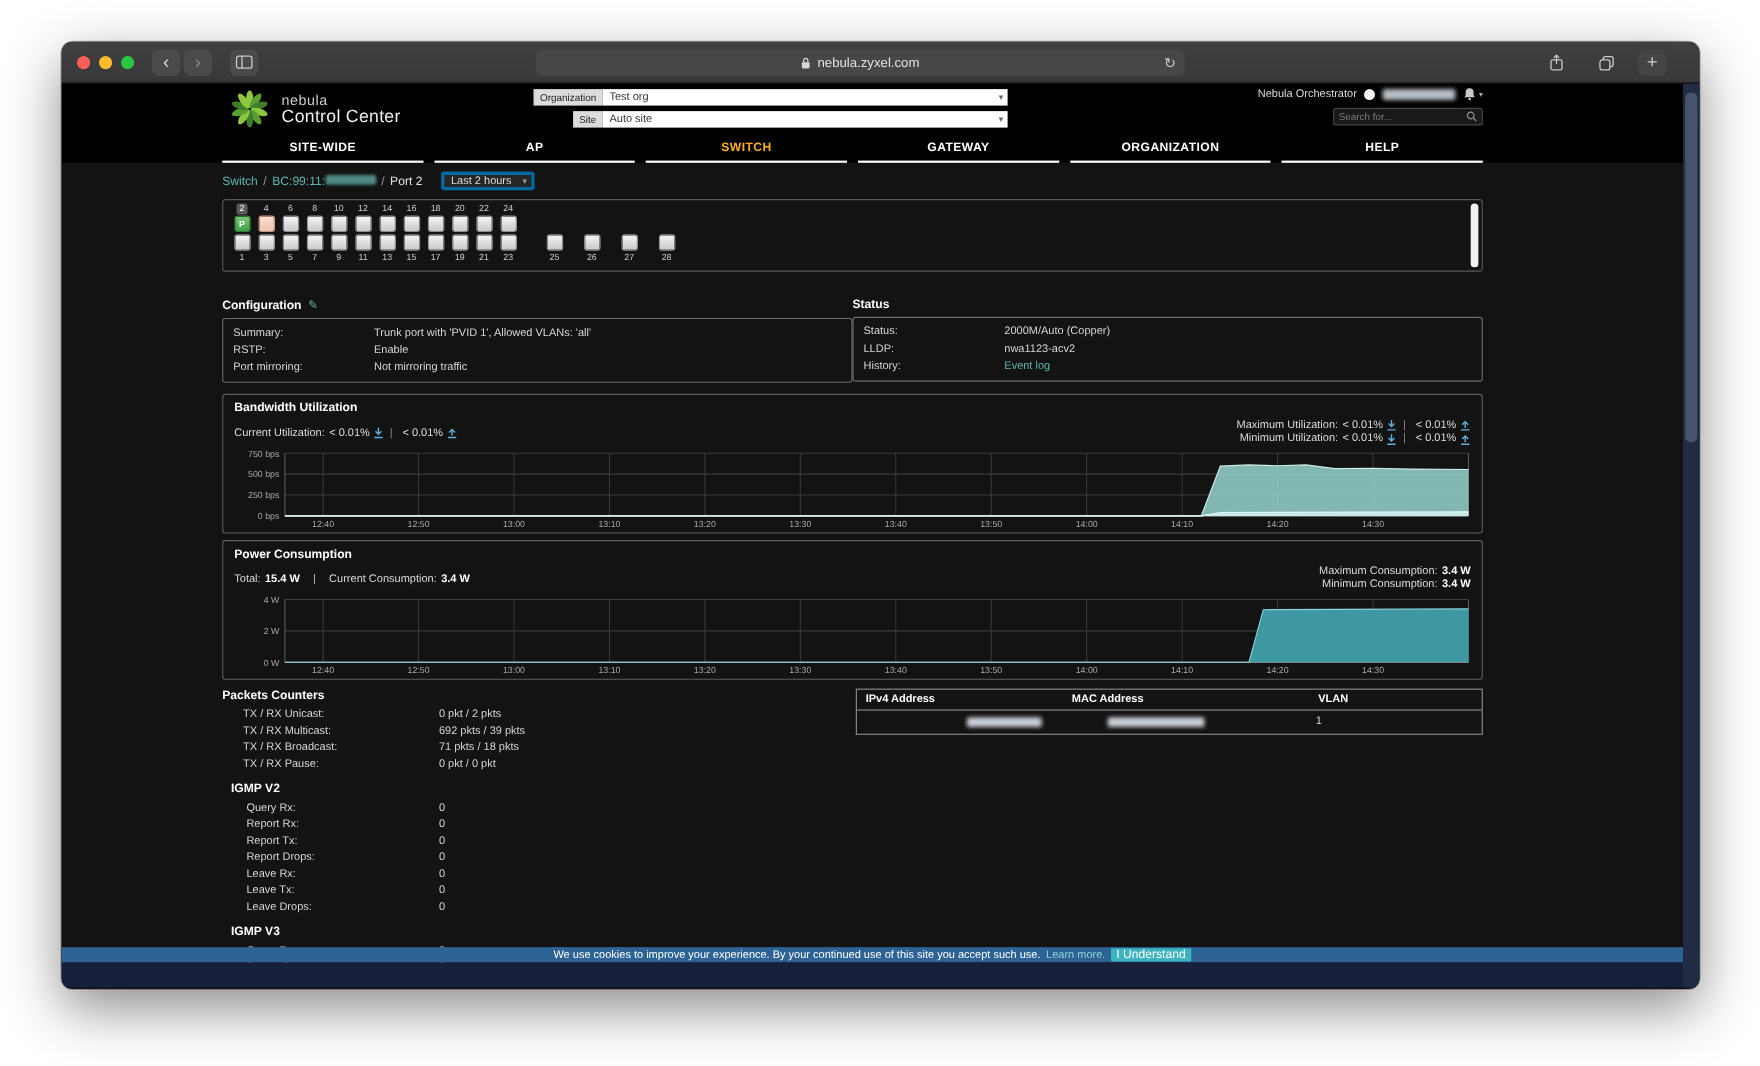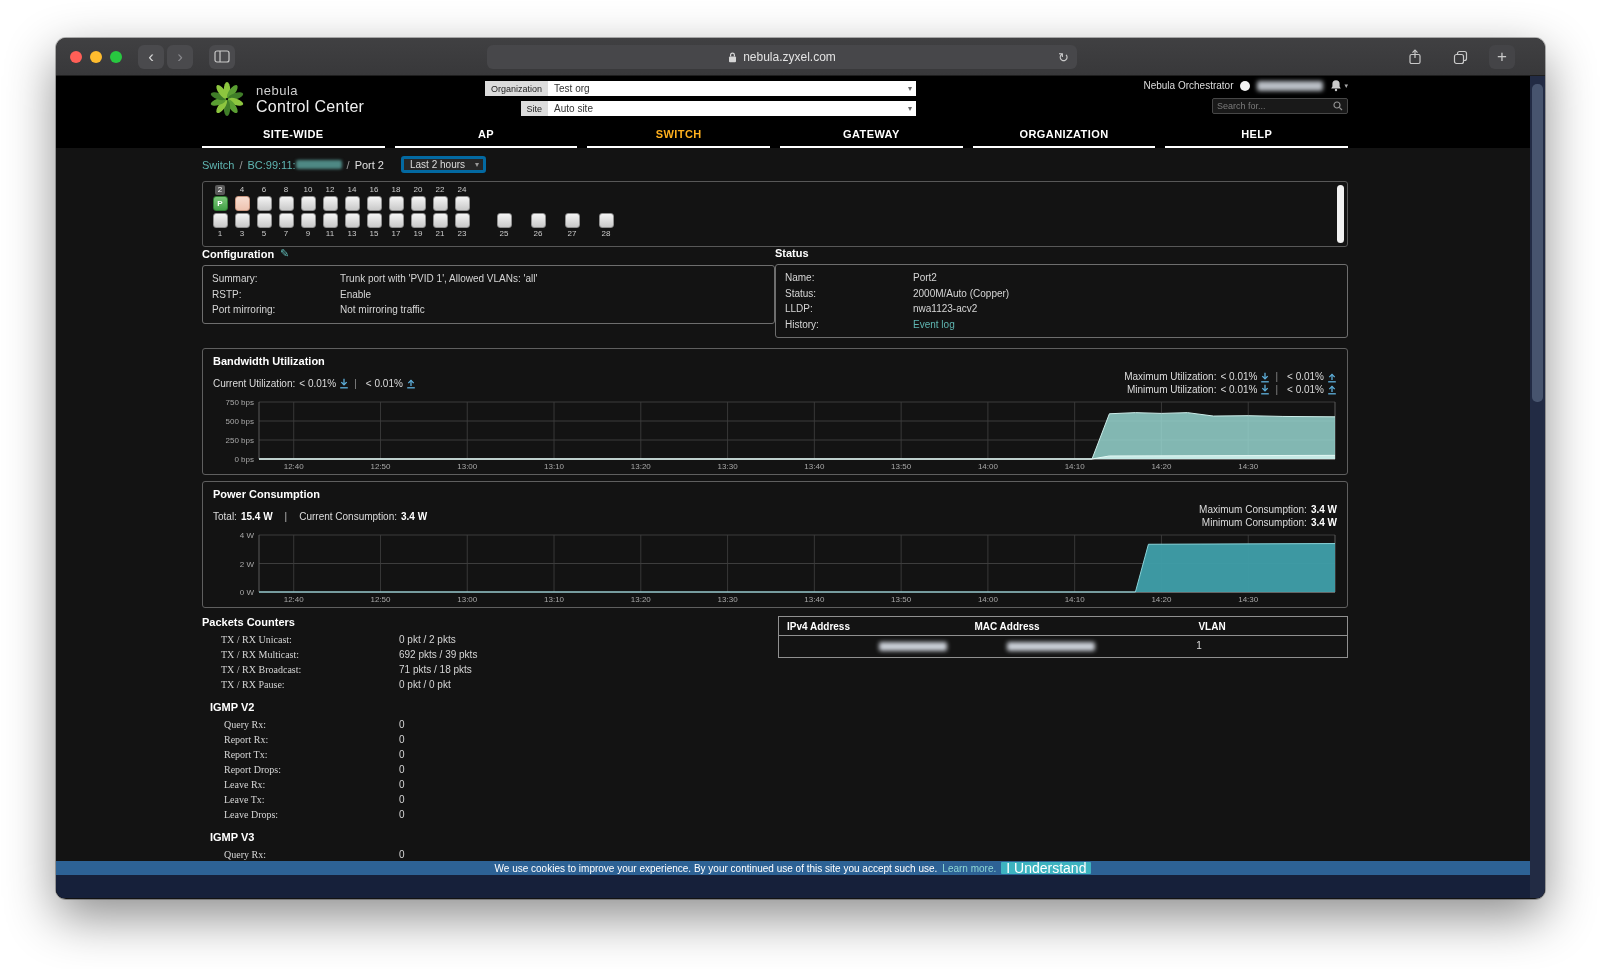--- a/index.html
+++ b/index.html
@@ -76,21 +76,21 @@
   .uplink-group .pcol { width: 34px; }
   .pnum { font-size: 8px; color: #ccc; height: 10px; line-height: 10px; }
   .pnum.sel { background: #5a5a5a; border-radius: 2px; padding: 0 3px; color: #fff; }
   .psq { width: 15px; height: 15px; border-radius: 3px; background: linear-gradient(#f4f4f4,#c9c9c9); border: 1px solid #8f8f8f;
          margin: 1px 0; display: flex; align-items: center; justify-content: center; font-size: 8px; font-weight: bold; color: #fff; }
   .psq.poe { background: linear-gradient(#7cc87a,#43a047); border-color: #2f7d32; }
   .psq.warn { background: linear-gradient(#f7ddd0,#eec3b0); border-color: #c9957e; }
   .ports-thumb { position: absolute; right: 3px; top: 3px; bottom: 3px; width: 7px; background: #f2f2f2; border-radius: 4px; }
 
   
-  .two-col { margin-top: 0; display: flex; align-items: flex-start; }
+  .two-col { margin-top: 24px; display: flex; align-items: flex-start; }
   .two-col .col { flex: 1; }
   .sec-title { font-size: 11px; font-weight: bold; color: #fff; }
   .sec-title-row { display: flex; align-items: center; gap: 6px; }
   .pencil { color: #5fb6b2; font-size: 11px; }
   .kv-box { margin-top: 5px; border: 1px solid #6e6e6e; border-radius: 3px; padding: 5px 9px; }
   .kv-row { display: flex; font-size: 10px; color: #d6d6d6; line-height: 15.5px; }
   .kv-label { width: 128px; flex-shrink: 0; }
   .link { color: #5fb6b2; }
 
   
@@ -106,21 +106,21 @@
   .icon-sp { display: inline-flex; align-items: center; }
   .bval { font-weight: bold; color: #fff; margin-left: 4px; }
   .chart { height: 72px; margin-top: 3px; position: relative; }
   .chart text { font-family: "Liberation Sans", sans-serif; }
 
   
   .bottom-row { margin-top: 8px; display: flex; gap: 10px; align-items: flex-start; }
   .packets { flex: 1; min-width: 0; }
   .pk-rows { margin-top: 4px; }
   .pk-row { display: flex; font-size: 10px; color: #d6d6d6; line-height: 15px; padding-left: 19px; }
-  .pk-label { width: 178px; flex-shrink: 0; font-family: Liberation Serif, serif; }
+  .pk-label { width: 178px; flex-shrink: 0; }
   .igmp-title { margin-top: 6px; font-size: 11px; font-weight: bold; color: #fff; padding-left: 8px; line-height: 19px; }
   .igmp-row { padding-left: 22px; }
   .igmp-row .pk-label { width: 175px; }
 
   .addr-table { width: 570px; border: 1px solid #909090; }
   .at-header { display: grid; grid-template-columns: 158px 140px 1fr; height: 19px; align-items: center; font-size: 10px;
                font-weight: bold; color: #fff; border-bottom: 1px solid #909090; }
   .at-hcell.c0 { justify-self: start; padding-left: 8px; }
   .at-hcell.c1, .at-hcell.c2 { justify-self: center; }
   .at-row { position: relative; height: 21px; font-size: 10px; color: #ddd; }
@@ -132,21 +132,21 @@
   .blur { display: inline-block; filter: blur(2px); border-radius: 2px; }
   .name-blur { width: 66px; height: 10px; background: #b8bdc4; }
   .dev-blur { width: 46px; height: 9px; background: #4e8884; filter: blur(1.5px); }
   .ip-blur { width: 68px; height: 9px; background: #c9ced6; }
   .mac-blur { width: 88px; height: 9px; background: #c9ced6; }
 
   
   .cookie { position: absolute; left: 0; right: 0; bottom: 23px; height: 14px; background: #2d6295; display: flex;
             align-items: center; justify-content: center; gap: 5px; font-size: 10px; color: #fff; white-space: nowrap; }
   .cookie-link { color: #8ed7d4; }
-  .cookie-btn { background: #3db3c0; color: #fff; font-size: 14px; height: 12px; display: flex; align-items: center;
+  .cookie-btn { background: #3db3c0; color: #fff; font-size: 11px; height: 12px; display: flex; align-items: center;
                 padding: 0 5px; border-radius: 1px; }
   .footer-strip { position: absolute; left: 0; right: 0; bottom: 0; height: 23px; background: #16203a; }
 </style>
 </head>
 <body>
 
 <div class="window">
 
   <div class="titlebar">
     <div class="traffic">
@@ -416,24 +416,20 @@
                   <span class="kv-label">Port mirroring:</span>
                   <span>Not mirroring traffic</span>
                 </div>
               </div>
           </div>
           <div class="col">
             <div class="sec-title-row">
               <span class="sec-title">Status</span>
             </div>
             <div class="kv-box">
-                <div class="kv-row">
-                  <span class="kv-label">Name:</span>
-                  <span>Port2</span>
-                </div>
                 <div class="kv-row">
                   <span class="kv-label">Status:</span>
                   <span>2000M/Auto (Copper)</span>
                 </div>
                 <div class="kv-row">
                   <span class="kv-label">LLDP:</span>
                   <span>nwa1123-acv2</span>
                 </div>
                 <div class="kv-row">
                   <span class="kv-label">History:</span>

